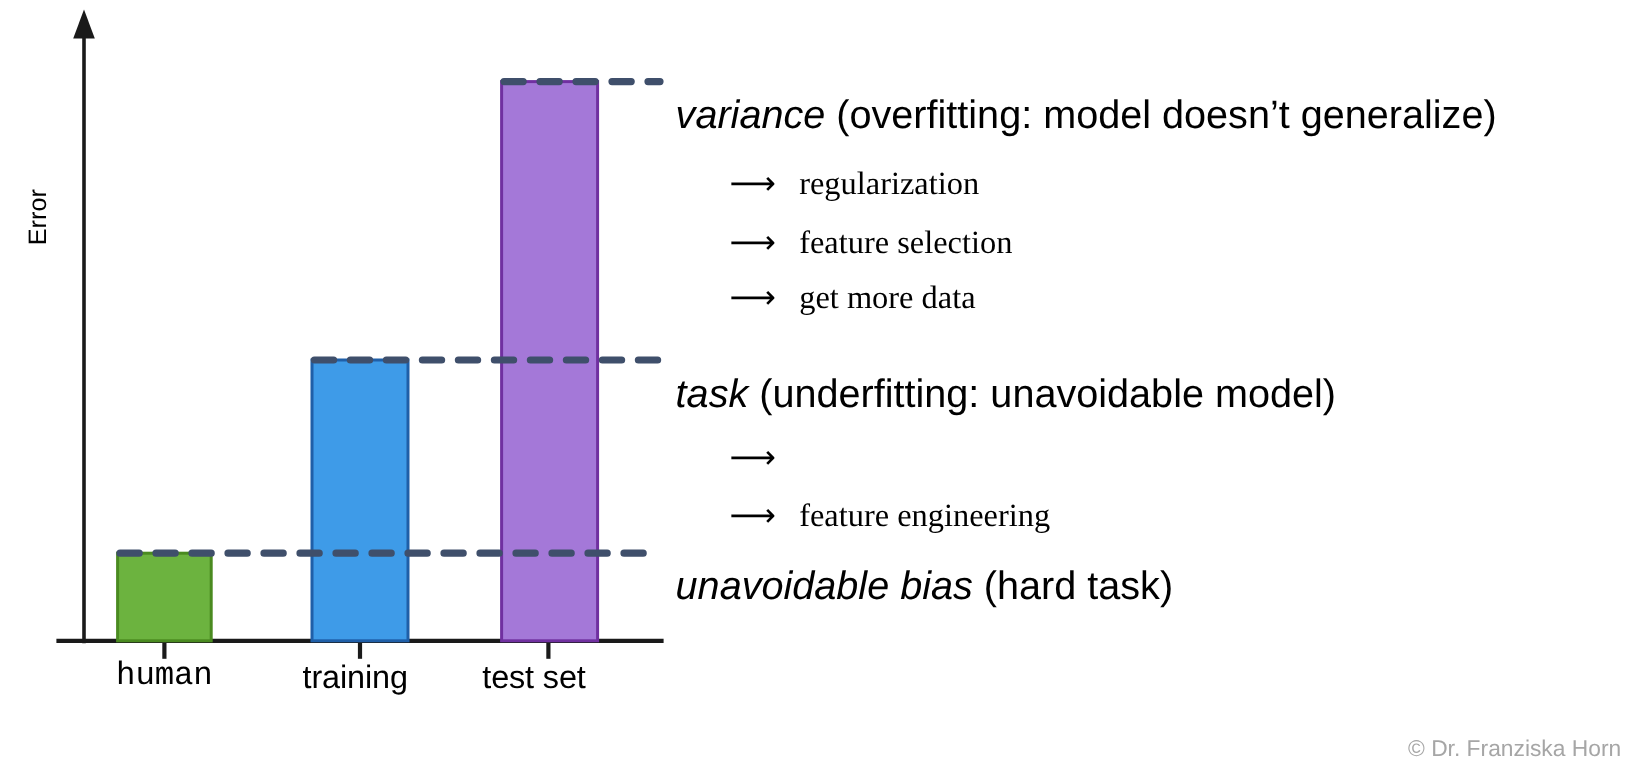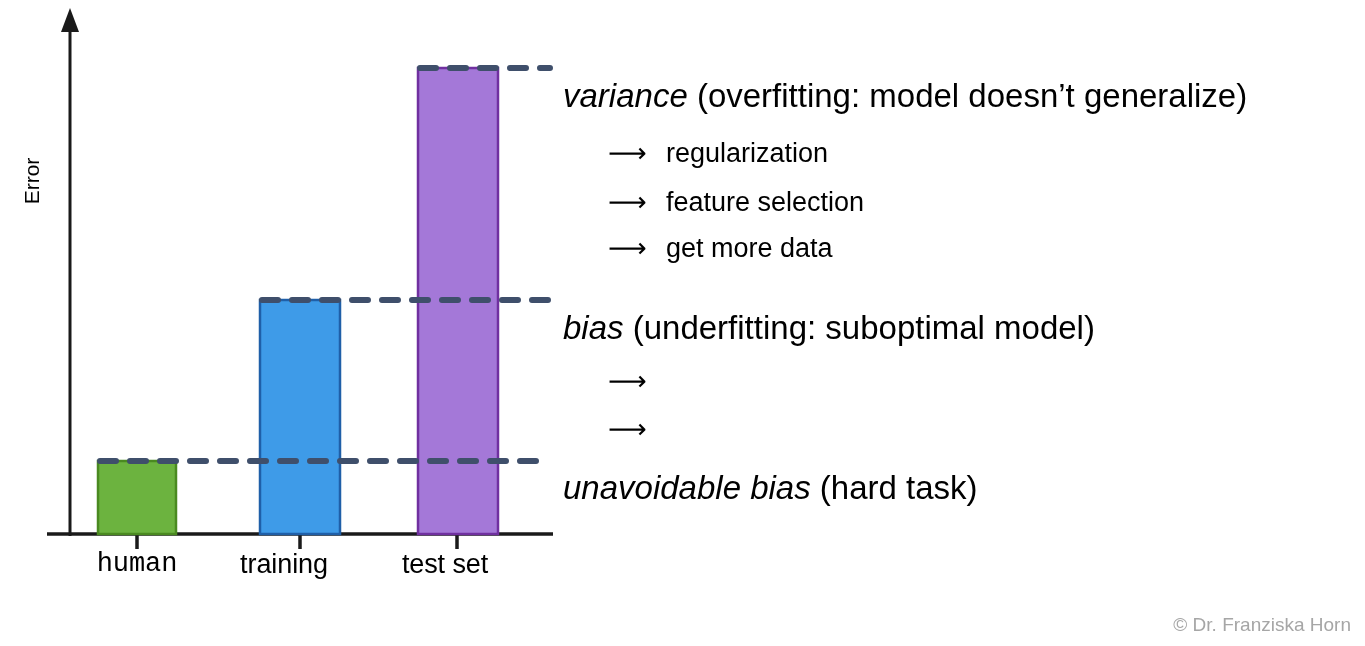--- a/index.html
+++ b/index.html
@@ -94,20 +94,21 @@
     align-items: baseline;
   }
   .bullet-arrow {
     display: inline-block;
     width: 58px;
     font-size: 27px;
     color: #000;
   }
   .bullet-text {
     display: inline-block;
+    font-family: Liberation Serif, serif;
   }
 
   #variance-head  { top: 76px;  }
   #variance-b1    { top: 136px; }
   #variance-b2    { top: 185px; }
   #variance-b3    { top: 231px; }
 
   #bias-head      { top: 308px; }
   #bias-b1        { top: 364px; }
   #bias-b2        { top: 412px; }
@@ -160,21 +161,21 @@
         <line x1="420" y1="68" x2="550" y2="68"></line>
       </g>
     </svg>
 
     <div class="axis-title">Error</div>
 
     <div class="tick-label" style="left:77px; top:548px; width:120px;font-family:Liberation Mono, monospace;">
       <div>human</div>
     </div>
 
-    <div class="tick-label" style="left:222px; top:548px; width:124px;">
+    <div class="tick-label" style="left:234px; top:548px; width:124px;">
       <div>training</div>
     </div>
 
     <div class="tick-label" style="left:384px; top:548px; width:122px;">
       <div>test set</div>
     </div>
   </div>
 
   <div id="text-column">
 
@@ -191,29 +192,30 @@
       <span class="bullet-arrow">⟶</span>
       <span class="bullet-text">feature selection</span>
     </div>
 
     <div class="bullet-line" id="variance-b3">
       <span class="bullet-arrow">⟶</span>
       <span class="bullet-text">get more data</span>
     </div>
 
     <div class="head-line" id="bias-head">
-      <em>bias</em><span> (underfitting: suboptimal model)</span>
+      <em>task</em><span> (underfitting: unavoidable model)</span>
     </div>
 
     <div class="bullet-line" id="bias-b1">
       <span class="bullet-arrow">⟶</span>
     </div>
 
     <div class="bullet-line" id="bias-b2">
       <span class="bullet-arrow">⟶</span>
+      <span class="bullet-text">feature engineering</span>
     </div>
 
     <div class="head-line" id="unavoidable-head">
       <em>unavoidable bias</em><span> (hard task)</span>
     </div>
   </div>
 
   <div id="credit">© Dr. Franziska Horn</div>
 
 </div>

